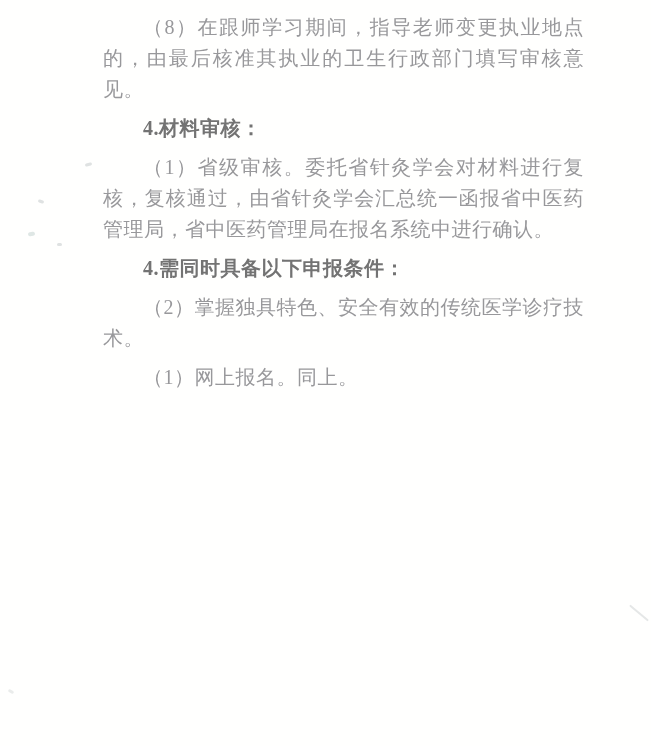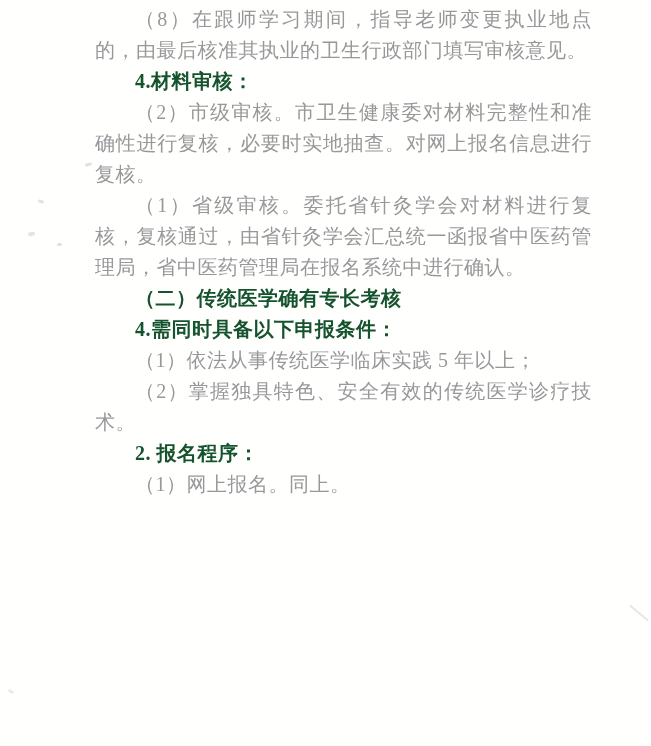--- a/index.html
+++ b/index.html
@@ -28,26 +28,26 @@
     top: 4px;
     width: 497px;
     font-size: 20px;
     line-height: 31px;
     letter-spacing: 0.5px;
     color: #98989b;
     text-align: justify;
     text-justify: inter-ideograph;
   }
   .text-block p {
-    margin: 0;
+    margin: 8px;
     padding: 0;
     text-indent: 2em;
   }
   .text-block p.heading {
-    color: #14532d;
+    color: #737373;
     font-weight: bold;
   }
   
   .artifact {
     position: absolute;
     background: rgba(150, 160, 162, 0.30);
     border-radius: 2px;
   }
   .artifact.a1 { left: 85px;  top: 163px; width: 7px;  height: 3px; transform: rotate(-15deg); }
   .artifact.a2 { left: 38px;  top: 200px; width: 6px;  height: 3px; transform: rotate(20deg);  }
@@ -57,27 +57,23 @@
   .artifact.a6 { left: 8px;   top: 690px; width: 6px;  height: 3px; transform: rotate(30deg); background: rgba(150,160,162,0.20); }
 </style>
 </head>
 <body>
 
 <div class="page">
 
   <div class="text-block">
     <p class="body">（8）在跟师学习期间，指导老师变更执业地点的，由最后核准其执业的卫生行政部门填写审核意见。</p>
     <p class="heading">4.材料审核：</p>
-    <p class="body">（2）市级审核。市卫生健康委对材料完整性和准确性进行复核，必要时实地抽查。对网上报名信息进行复核。</p>
     <p class="body">（1）省级审核。委托省针灸学会对材料进行复核，复核通过，由省针灸学会汇总统一函报省中医药管理局，省中医药管理局在报名系统中进行确认。</p>
-    <p class="heading">（二）传统医学确有专长考核</p>
     <p class="heading">4.需同时具备以下申报条件：</p>
-    <p class="body">（1）依法从事传统医学临床实践 5 年以上；</p>
     <p class="body">（2）掌握独具特色、安全有效的传统医学诊疗技术。</p>
-    <p class="heading">2. 报名程序：</p>
     <p class="body">（1）网上报名。同上。</p>
 
   </div>
 
   <div class="artifact a1"></div>
   <div class="artifact a2"></div>
   <div class="artifact a3"></div>
   <div class="artifact a4"></div>
   <div class="artifact a5"></div>
   <div class="artifact a6"></div>

